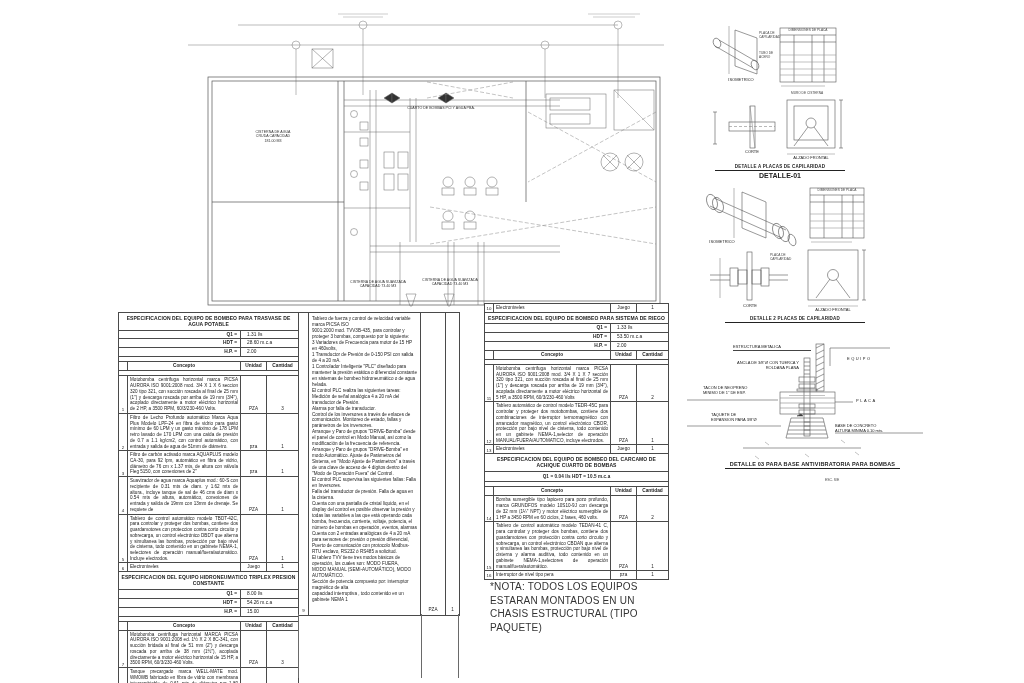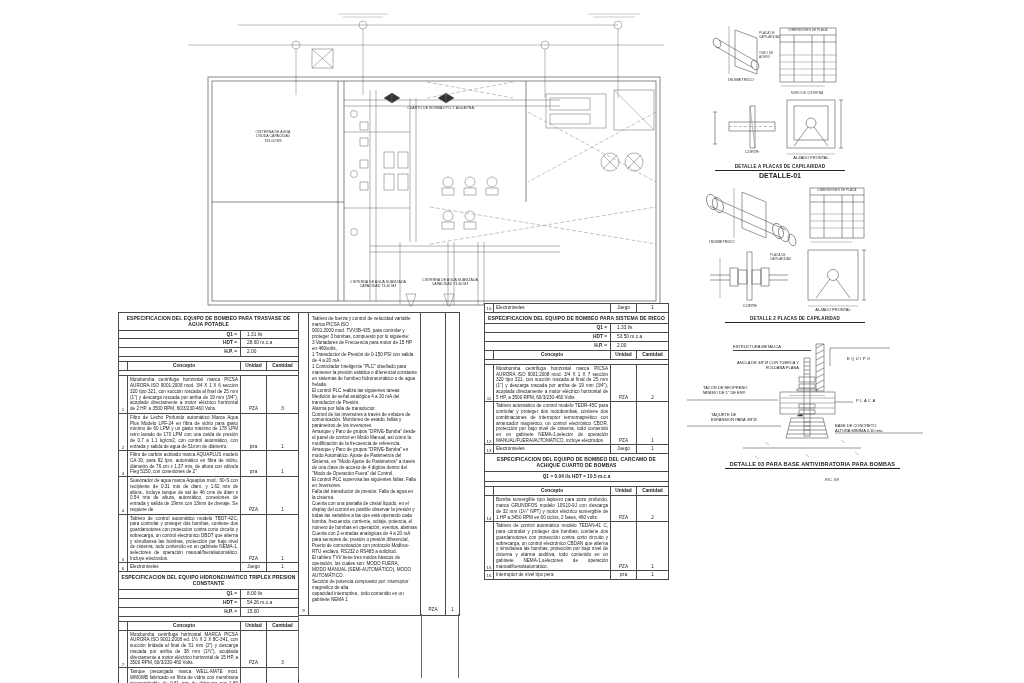--- a/index.html
+++ b/index.html
@@ -397,20 +397,21 @@
       <tr>
             <td class="num">16</td>
             <td class="con">Interruptor de nivel tipo pera</td>
             <td class="uni">pza</td>
             <td class="qty">1</td>
           </tr>
     </tbody>
       </table>
   </div>
 
+  <div class="nota">*NOTA: TODOS LOS EQUIPOS ESTARAN MONTADOS EN UN CHASIS ESTRUCTURAL (TIPO PAQUETE)</div>
 
   <div style="position:absolute;left:695px;top:22px;width:320px;height:162px;">
     <svg viewBox="0 0 320 162" width="320" height="162">
       <g stroke="#555" stroke-width="0.6" fill="none">
 
         <polygon points="40,8 62,16 62,52 40,44"></polygon>
         <line x1="20" y1="24" x2="58" y2="46"></line>
           <line x1="24" y1="18" x2="62" y2="40"></line>
         <ellipse cx="22" cy="21" rx="3.5" ry="5" transform="rotate(-25 22 21)"></ellipse>
         <ellipse cx="60" cy="43" rx="3.5" ry="5" transform="rotate(-25 60 43)"></ellipse>

